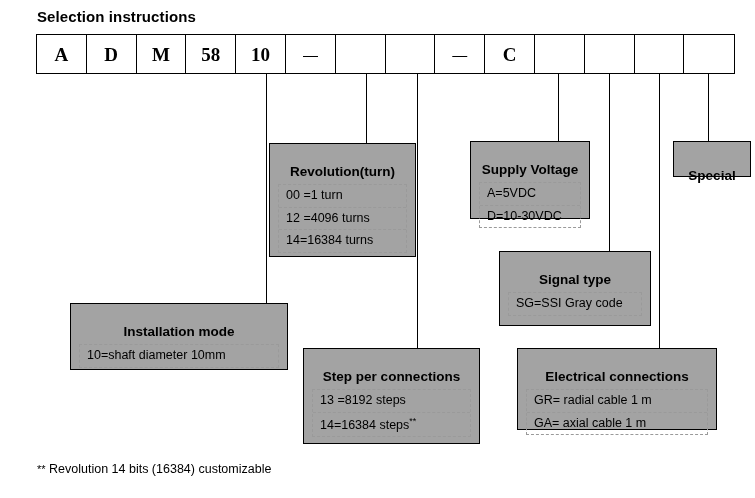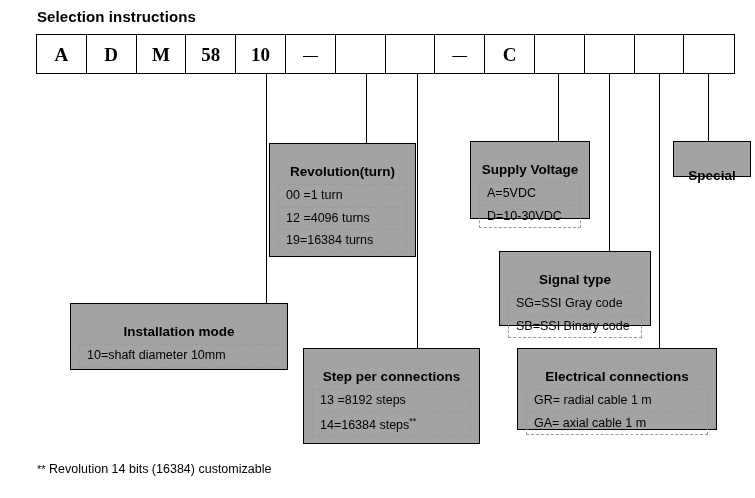--- a/index.html
+++ b/index.html
@@ -149,37 +149,36 @@
   <div class="vline" style="left:537px; top:74px; height:67px;"></div>
   <div class="vline" style="left:588px; top:74px; height:177px;"></div>
   <div class="vline" style="left:638px; top:74px; height:274px;"></div>
   <div class="vline" style="left:687px; top:74px; height:67px;"></div>
 
   <div class="callout" id="box-revolution">
     <div class="callout-title">Revolution(turn)</div>
     <div class="opt-list">
       <div class="opt-row">00 =1 turn</div>
       <div class="opt-row">12 =4096 turns</div>
-      <div class="opt-row">19=16384 turns</div>
+      <div class="opt-row">14=16384 turns</div>
     </div>
   </div>
 
   <div class="callout" id="box-supply">
     <div class="callout-title">Supply Voltage</div>
     <div class="opt-list">
       <div class="opt-row">A=5VDC</div>
       <div class="opt-row">D=10-30VDC</div>
     </div>
   </div>
 
   <div class="callout" id="box-signal">
     <div class="callout-title">Signal  type</div>
     <div class="opt-list">
       <div class="opt-row">SG=SSI Gray code</div>
-      <div class="opt-row">SB=SSI Binary code</div>
     </div>
   </div>
 
   <div class="callout" id="box-special">
     <div class="callout-title">Special</div>
   </div>
 
   <div class="callout" id="box-install">
     <div class="callout-title">Installation  mode</div>
     <div class="opt-list">

